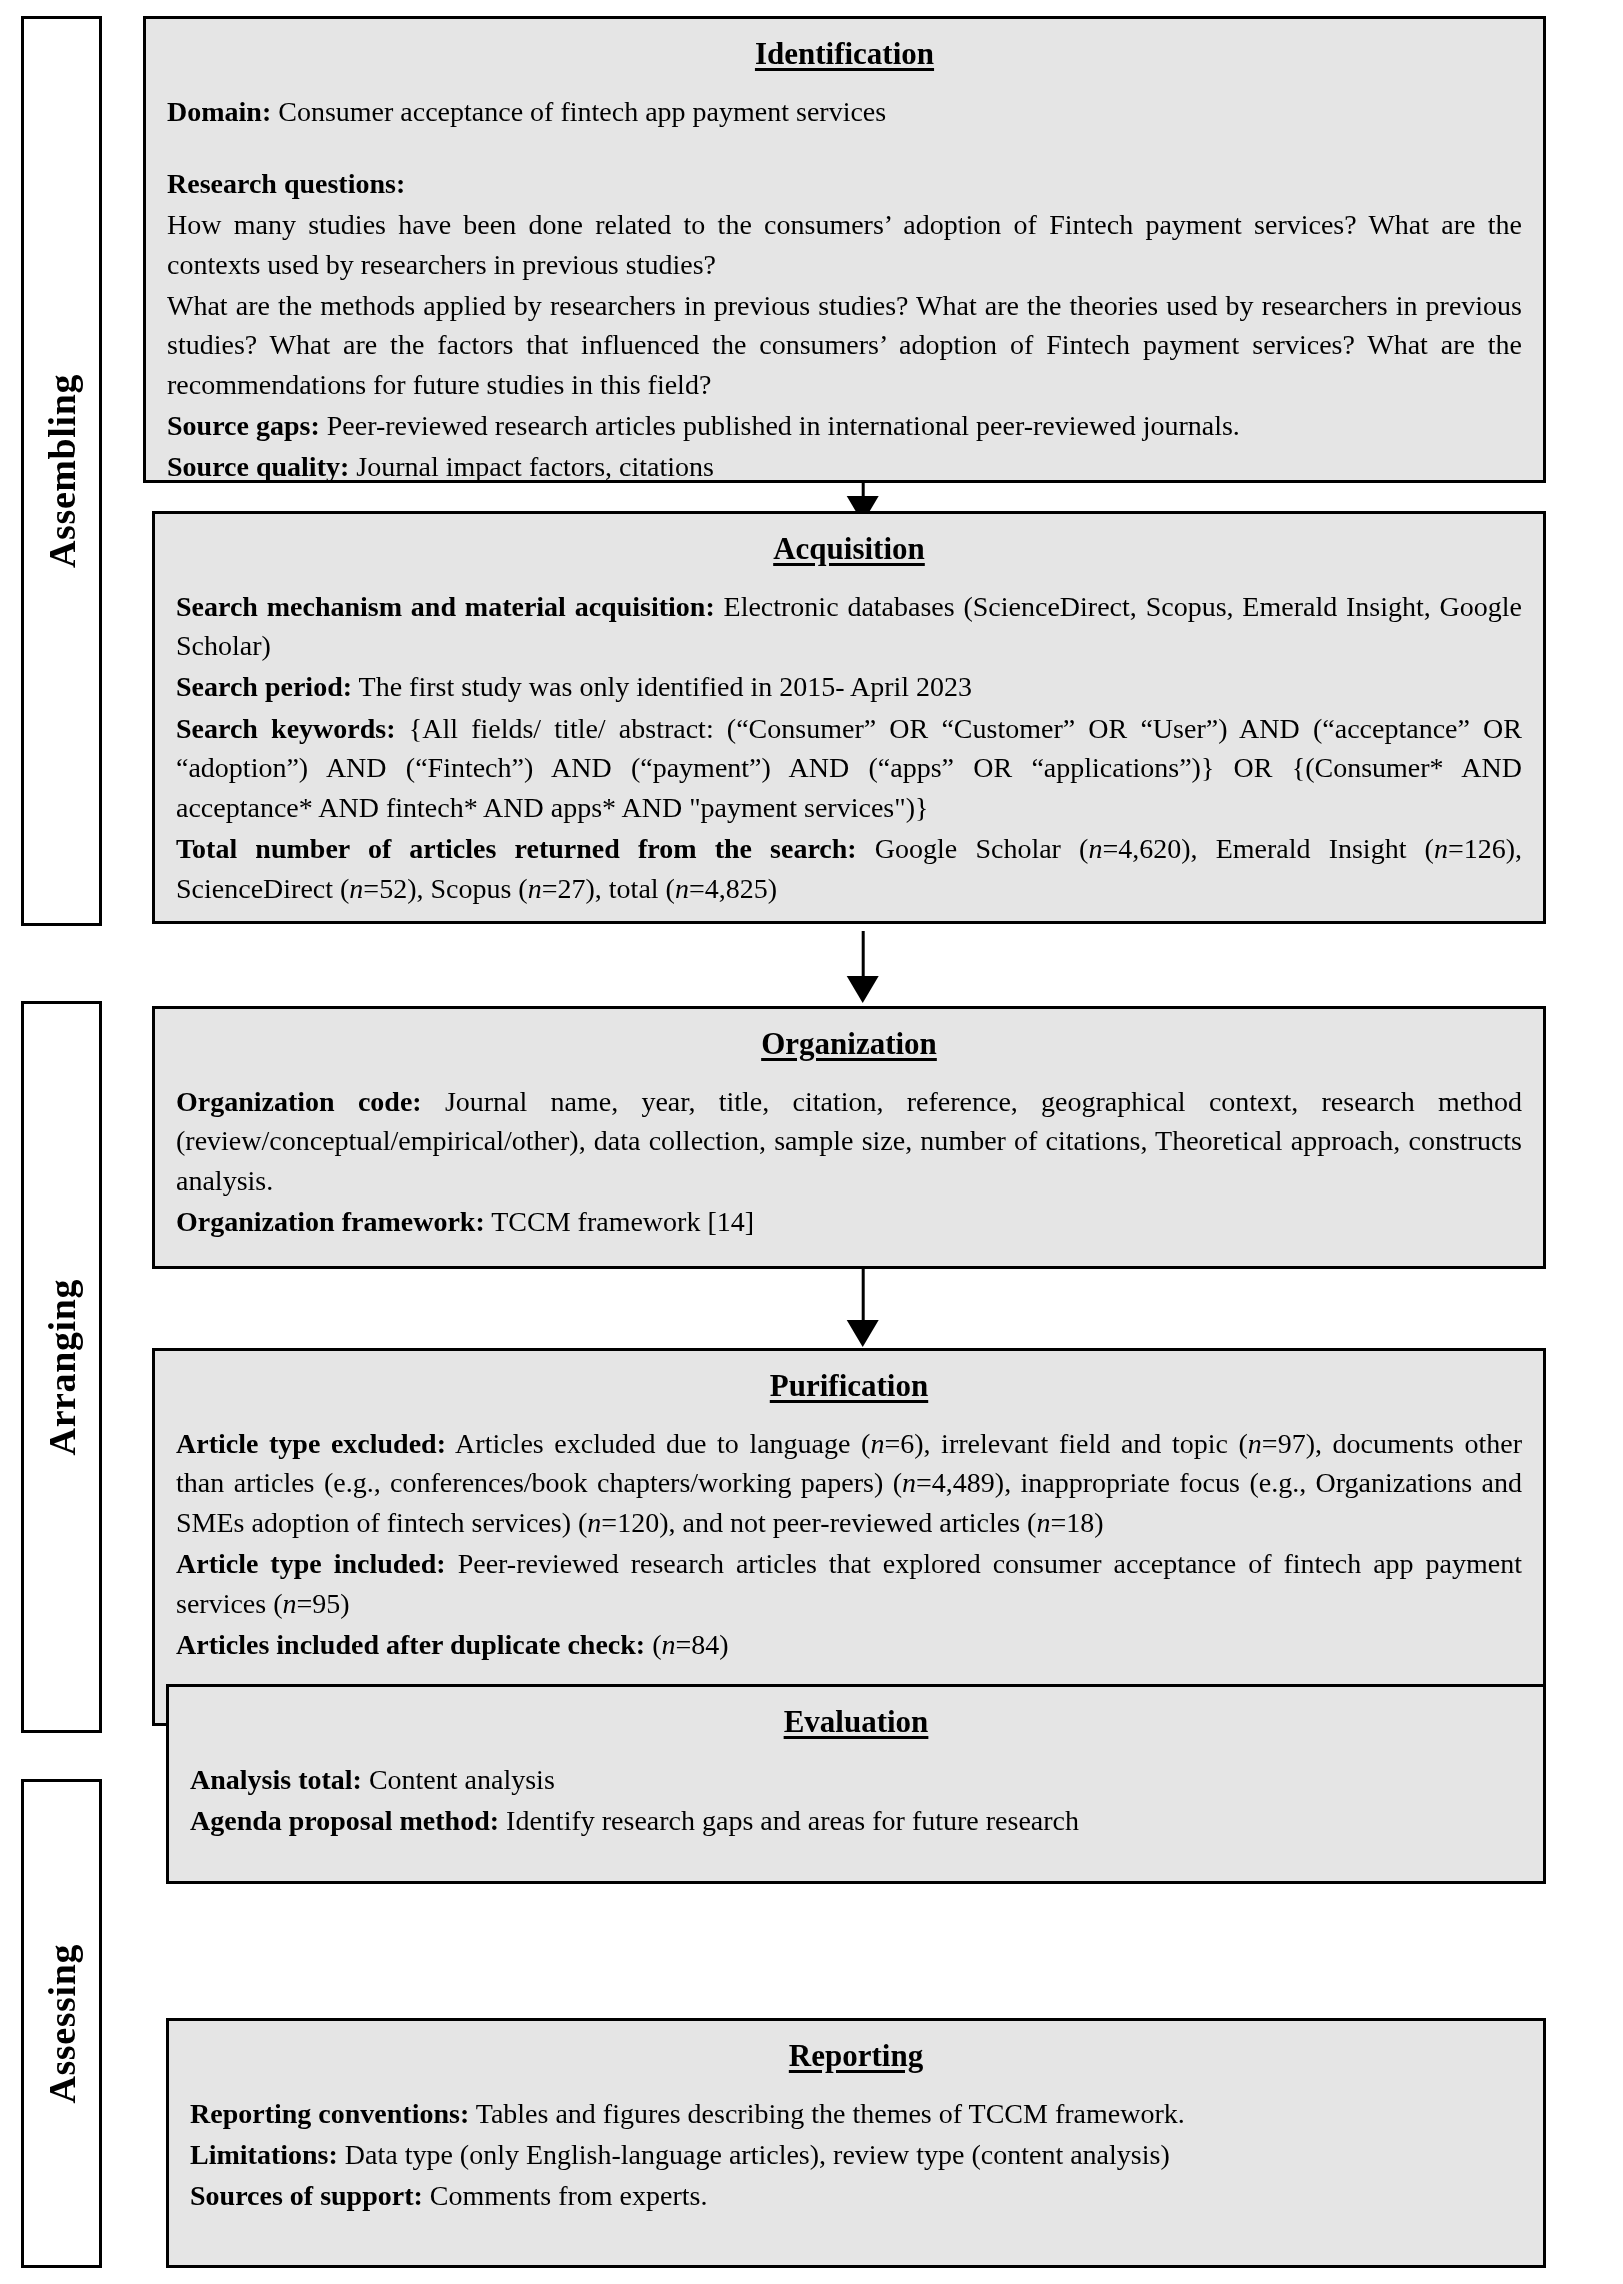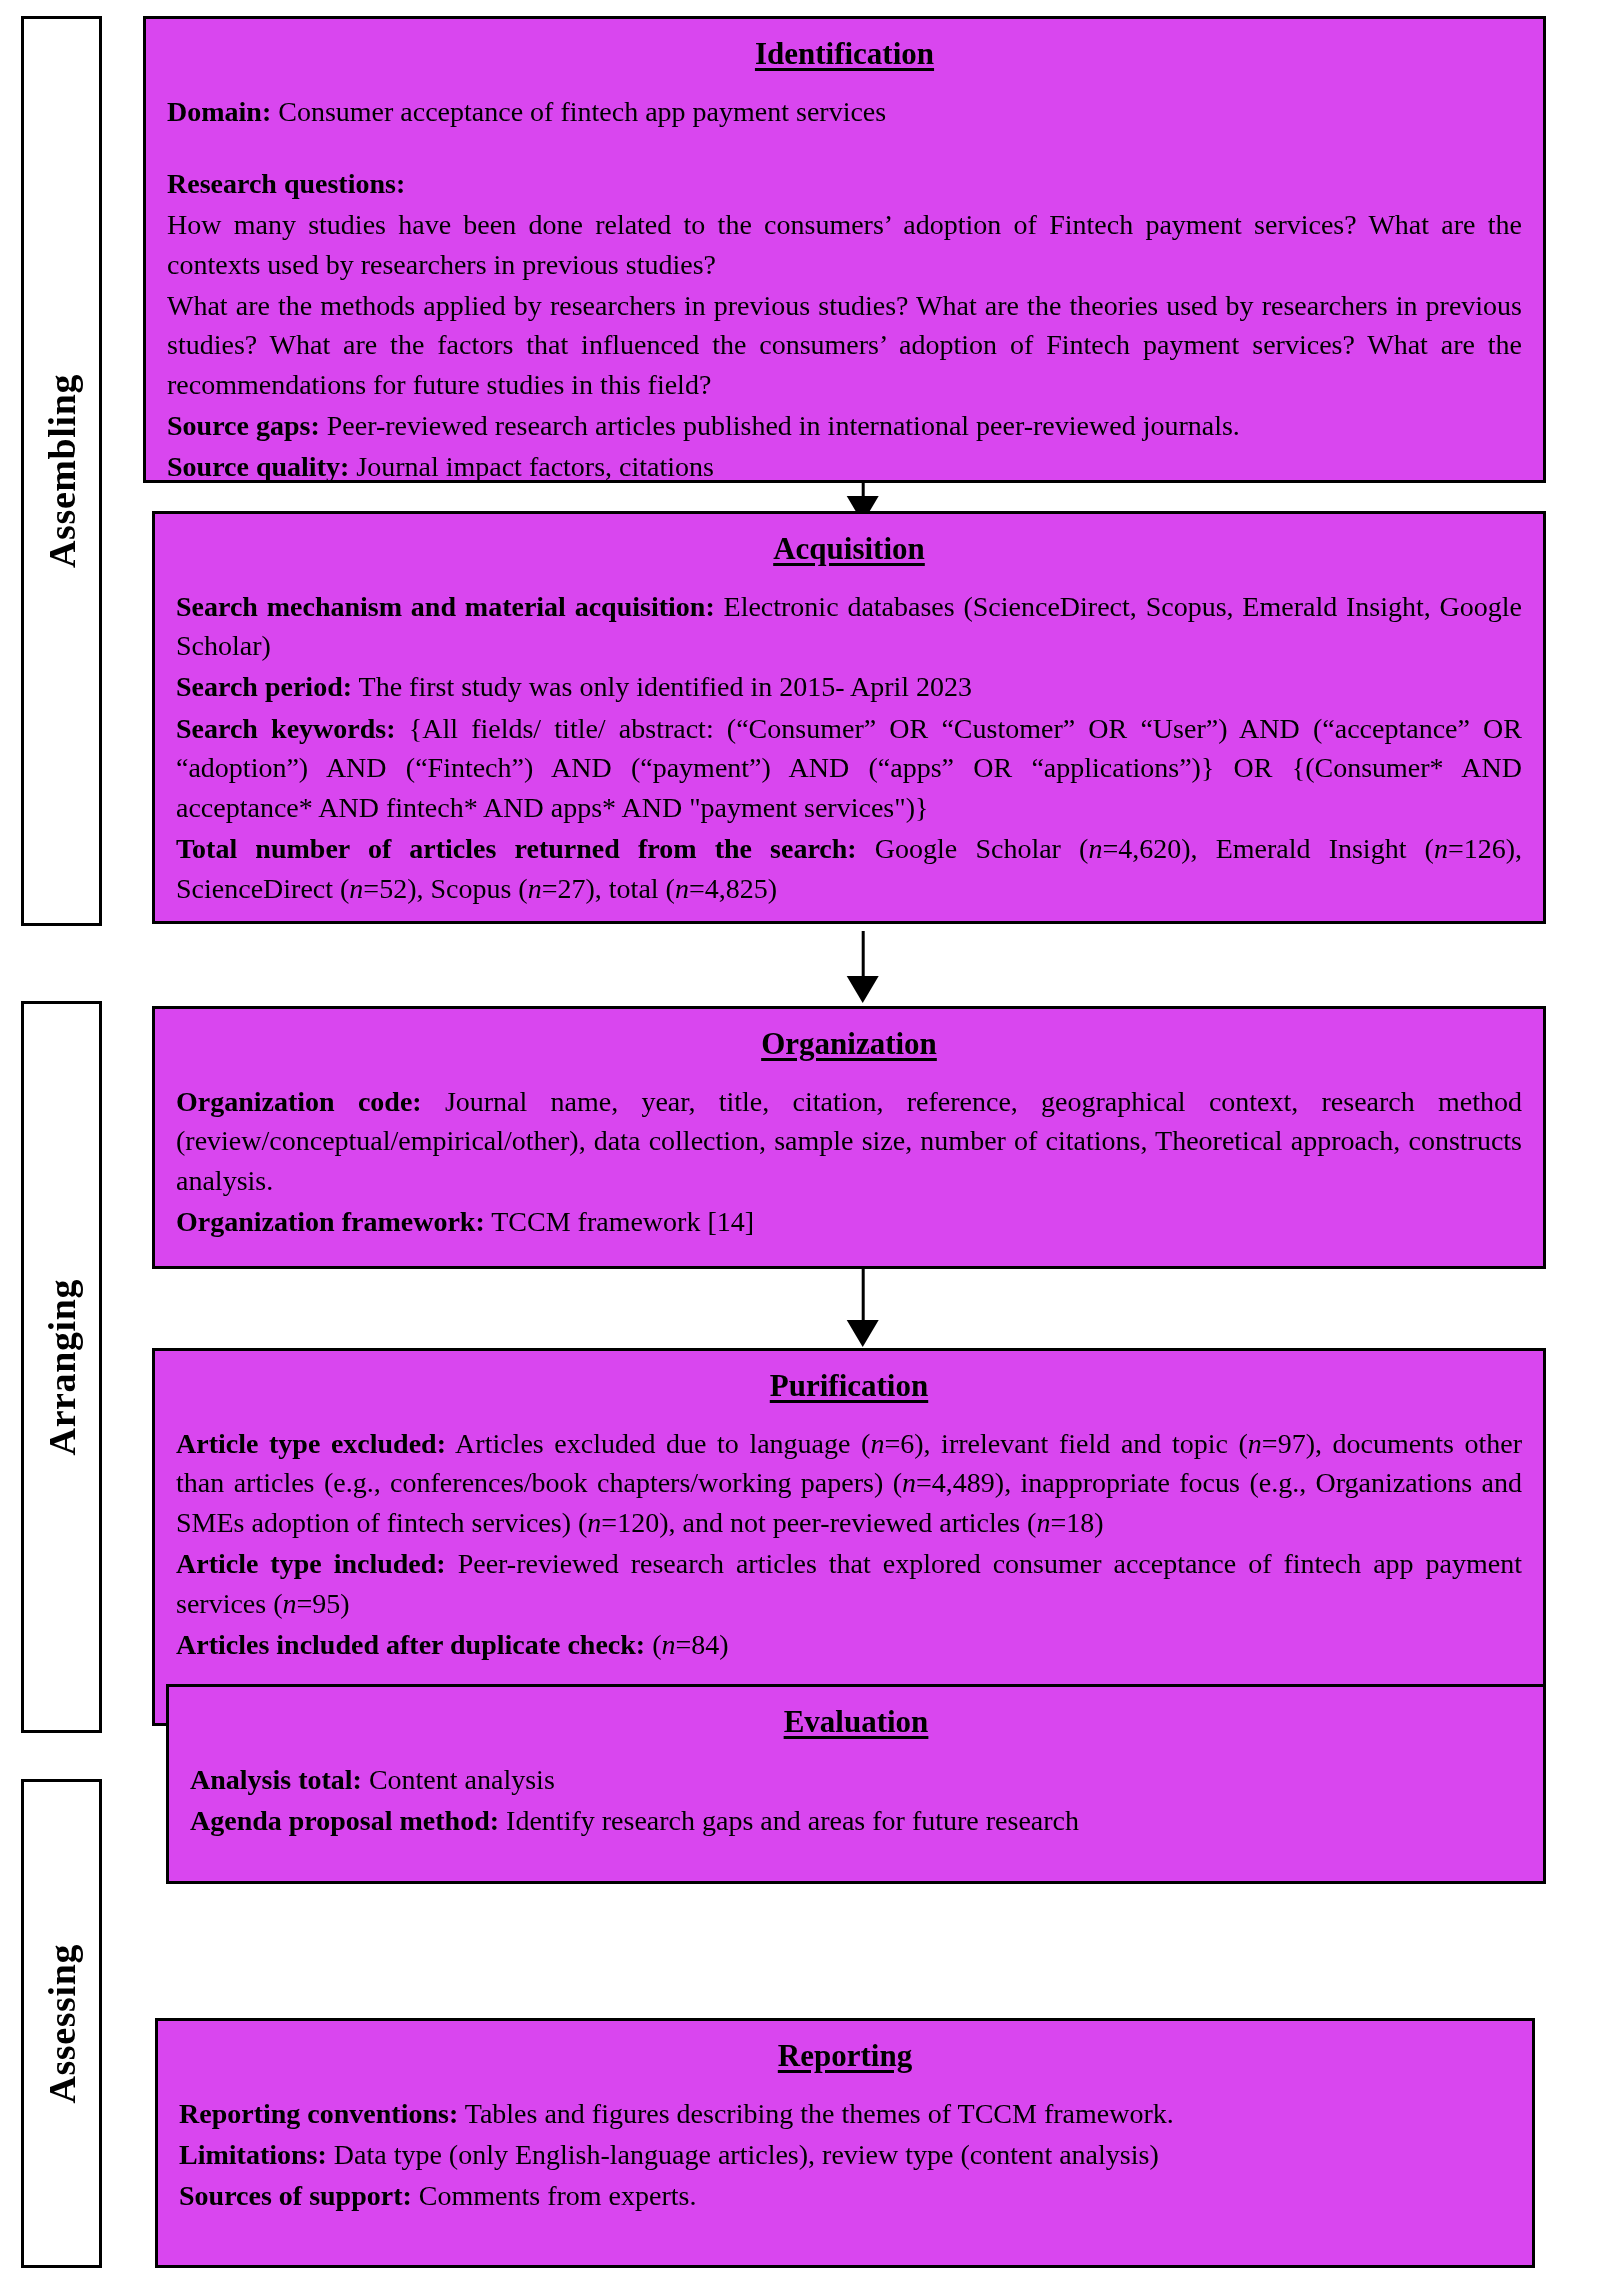--- a/index.html
+++ b/index.html
@@ -36,21 +36,21 @@
     font-size: 38px;
     letter-spacing: 0.6px;
     white-space: nowrap;
     line-height: 1;
   }
 
   
   .node {
     position: absolute;
     border: 3.1px solid #000;
-    background: #d946ef;
+    background: #e5e5e5;
     box-sizing: border-box;
     padding: 13.8px 21px 16.3px 21px;
   }
   .node-title {
     text-align: center;
     font-weight: bold;
     font-size: 31px;
     text-decoration: underline;
     text-underline-offset: 4.4px;
     text-decoration-thickness: 2.5px;
@@ -201,21 +201,21 @@
     <div class="node-body">
       <p style="text-align:left;">
         <b>Analysis total:</b><span> Content analysis</span>
       </p>
       <p class="last" style="text-align:left;">
         <b>Agenda proposal method:</b><span> Identify research gaps and areas for future research</span>
       </p>
     </div>
   </div>
 
-  <div class="node" style="left:155px; top:2018px; width:1380px; height:250px;">
+  <div class="node" style="left:166px; top:2018px; width:1380px; height:250px;">
     <div class="node-title">Reporting</div>
     <div class="node-body">
       <p style="text-align:left;">
         <b>Reporting conventions:</b><span> Tables and figures describing the themes of TCCM framework.</span>
       </p>
       <p style="text-align:left;">
         <b>Limitations:</b><span> Data type (only English-language articles), review type (content analysis)</span>
       </p>
       <p class="last" style="text-align:left;">
         <b>Sources of support:</b><span> Comments from experts.</span>

